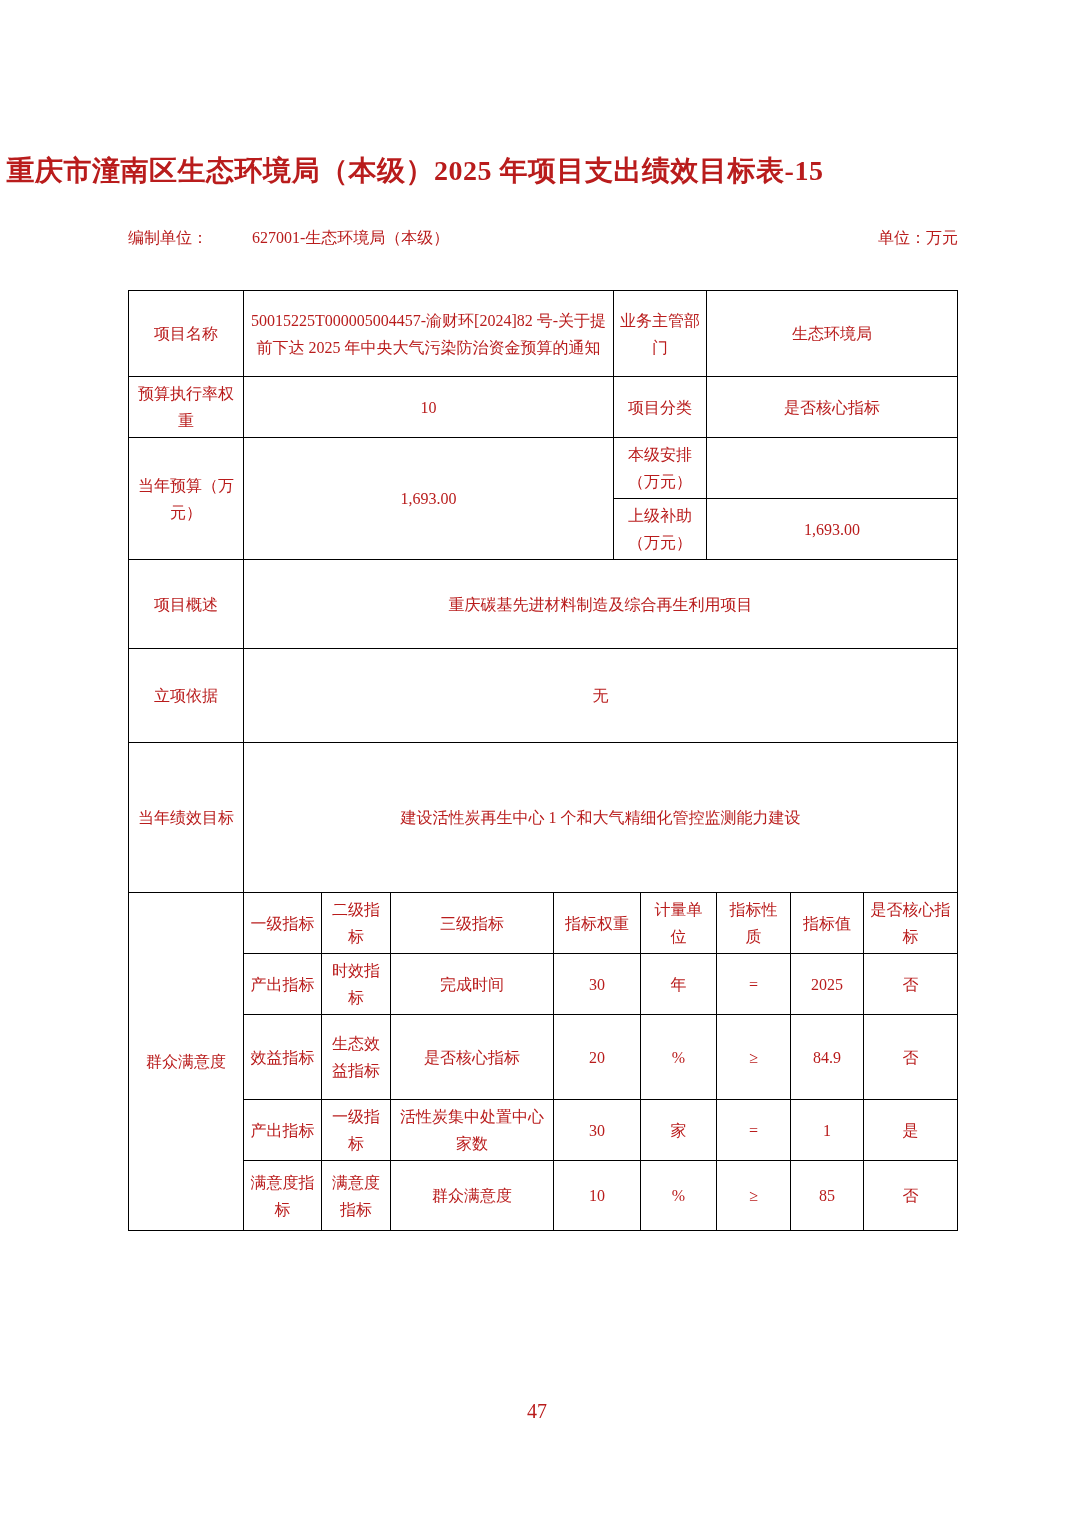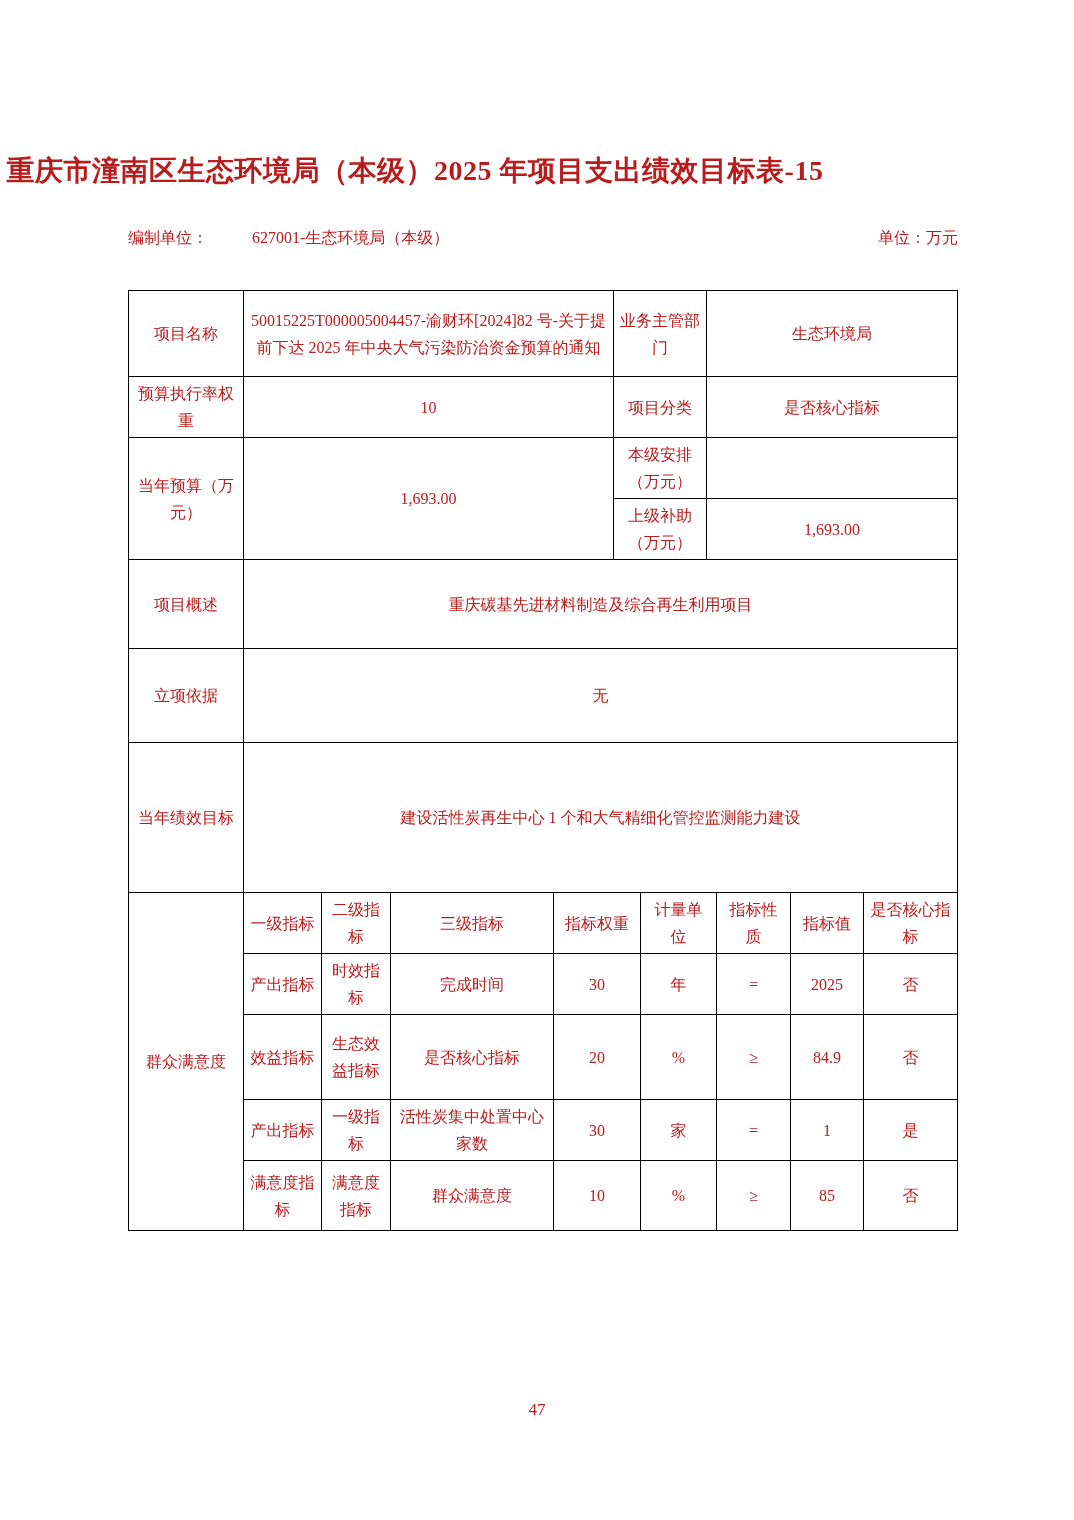--- a/index.html
+++ b/index.html
@@ -42,21 +42,21 @@
     line-height:27px;
     text-align:center;
     vertical-align:middle;
     padding:3px 6px;
     overflow:hidden;
     word-break:break-word;
   }
   td.tl{text-align:left;padding-left:11px;padding-right:10px;}
   .page-number{
     position:absolute;top:1400px;left:0;width:1074px;
-    text-align:center;font-size:17px;
+    text-align:center;font-size:20px;
   }
 </style>
 </head>
 <body>
 
 <div class="page">
   <div class="doc-title">重庆市潼南区生态环境局（本级）2025 年项目支出绩效目标表-15</div>
 
   <div class="meta" style="left:128px;width:830px;">
     <span class="left-label">编制单位：</span>

